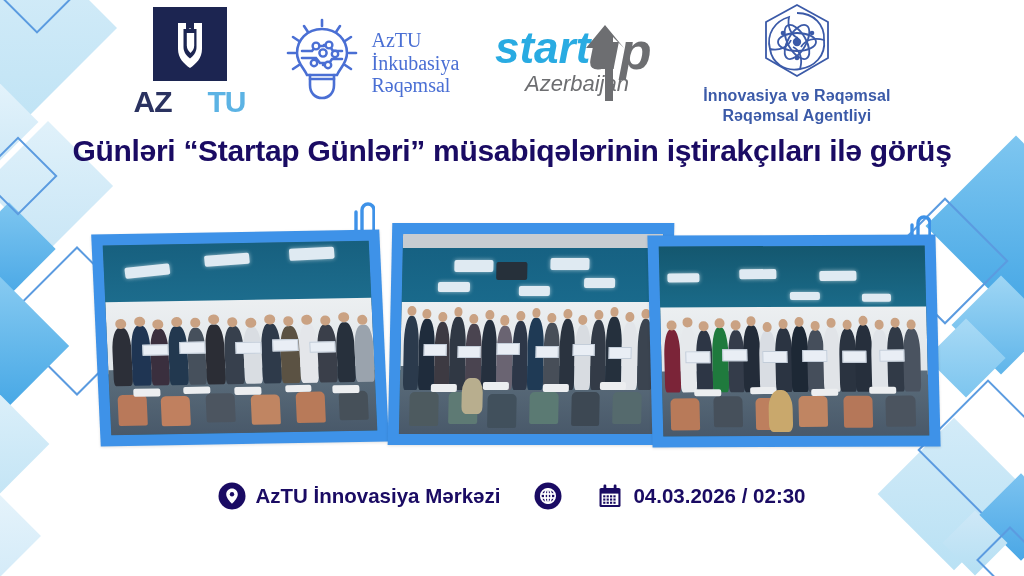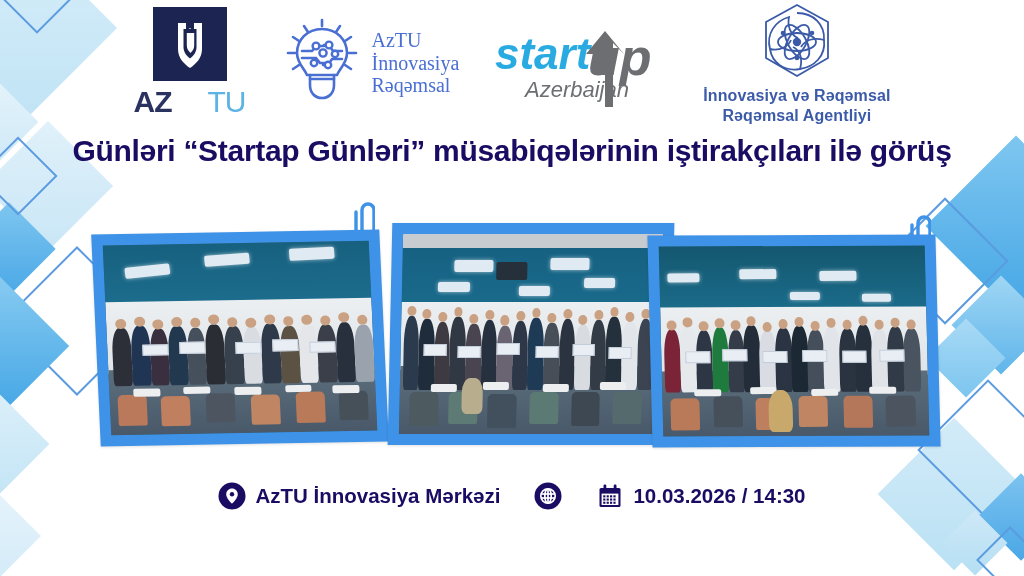--- a/index.html
+++ b/index.html
@@ -12,28 +12,28 @@
   #poster{position:absolute;inset:0;width:1024px;height:576px;overflow:hidden;background:#fff;}
 
   
   .deco{position:absolute;inset:0;pointer-events:none;}
   .dia{position:absolute;transform:rotate(45deg);}
   .dia.out{background:transparent;border:2px solid #5b9be0;}
 
   
   .logobar{position:absolute;left:0;top:0;width:1024px;height:126px;
     display:flex;align-items:center;justify-content:center;gap:34px;}
-  .logo-block{display:flex;align-items:flex-start;}
+  .logo-block{display:flex;align-items:flex-end;}
 
   
   .aztu-wrap{display:flex;flex-direction:column;align-items:center;}
   .aztu-sq{width:74px;height:74px;background:#1c2551;display:flex;align-items:center;justify-content:center;}
   .aztu-word{margin-top:4px;display:flex;align-items:baseline;letter-spacing:-1px;}
   .aztu-az{color:#2a3260;font-size:30px;font-weight:700;font-family:"Liberation Sans",sans-serif;}
-  .aztu-tu{color:#5cb3e4;font-size:30px;font-weight:400;font-family:"Liberation Sans",sans-serif;margin-left:36px;}
+  .aztu-tu{color:#5cb3e4;font-size:30px;font-weight:700;font-family:"Liberation Sans",sans-serif;margin-left:36px;}
 
   
   .inc-wrap{display:flex;align-items:center;gap:8px;}
   .inc-text{display:flex;flex-direction:column;line-height:1.12;}
   .inc-text span{font-family:"Liberation Serif","DejaVu Serif",serif;font-size:20px;color:#4a6fd4;}
 
   
   .su-wrap{position:relative;width:176px;height:80px;}
 
   
@@ -153,21 +153,21 @@
               <circle cx="49" cy="30" r="3.4"></circle>
             <circle cx="43" cy="38" r="3.6"></circle>
               <circle cx="55" cy="39" r="3.2"></circle>
             <circle cx="34" cy="48" r="3.2"></circle>
               <circle cx="48" cy="50" r="3.2"></circle>
           </g>
         </svg>
       </span>
       <span class="inc-text">
         <span>AzTU</span>
-        <span>İnnovasiya</span>
+        <span>İnkubasiya</span>
         <span>Rəqəmsal</span>
       </span>
     </div>
 
     <div class="logo-block su-wrap">
       <svg width="176" height="86" viewBox="0 0 176 86" aria-hidden="true">
         <text x="2" y="46" font-family="Liberation Sans, sans-serif" font-size="44" font-weight="700" font-style="italic" fill="#29abe2">start</text>
         <g>
           <text x="95" y="52" font-family="Liberation Sans, sans-serif" font-size="52" font-weight="700" font-style="italic" fill="#6d6e71">up</text>
           <path d="M112 52 L112 84 L120 84 L120 20 L131 31 L112 8 L93 31 L104 31 L104 52 Z" fill="#6d6e71"></path>
@@ -450,17 +450,17 @@
           <rect x="7.2" y="16.5" width="2.2" height="2.1"></rect>
             <rect x="10.6" y="16.5" width="2.2" height="2.1"></rect>
           <rect x="14" y="16.5" width="2.2" height="2.1"></rect>
             <rect x="17.4" y="16.5" width="2.2" height="2.1"></rect>
           <rect x="7.2" y="19.7" width="2.2" height="2.1"></rect>
             <rect x="10.6" y="19.7" width="2.2" height="2.1"></rect>
           <rect x="14" y="19.7" width="2.2" height="2.1"></rect>
             <rect x="17.4" y="19.7" width="2.2" height="2.1"></rect>
         </g>
       </svg>
-      <span class="lbl">10.03.2026 / 14:30</span>
+      <span class="lbl">04.03.2026 / 02:30</span>
     </div>
   </div>
 
 </div>
 
 </body></html>

